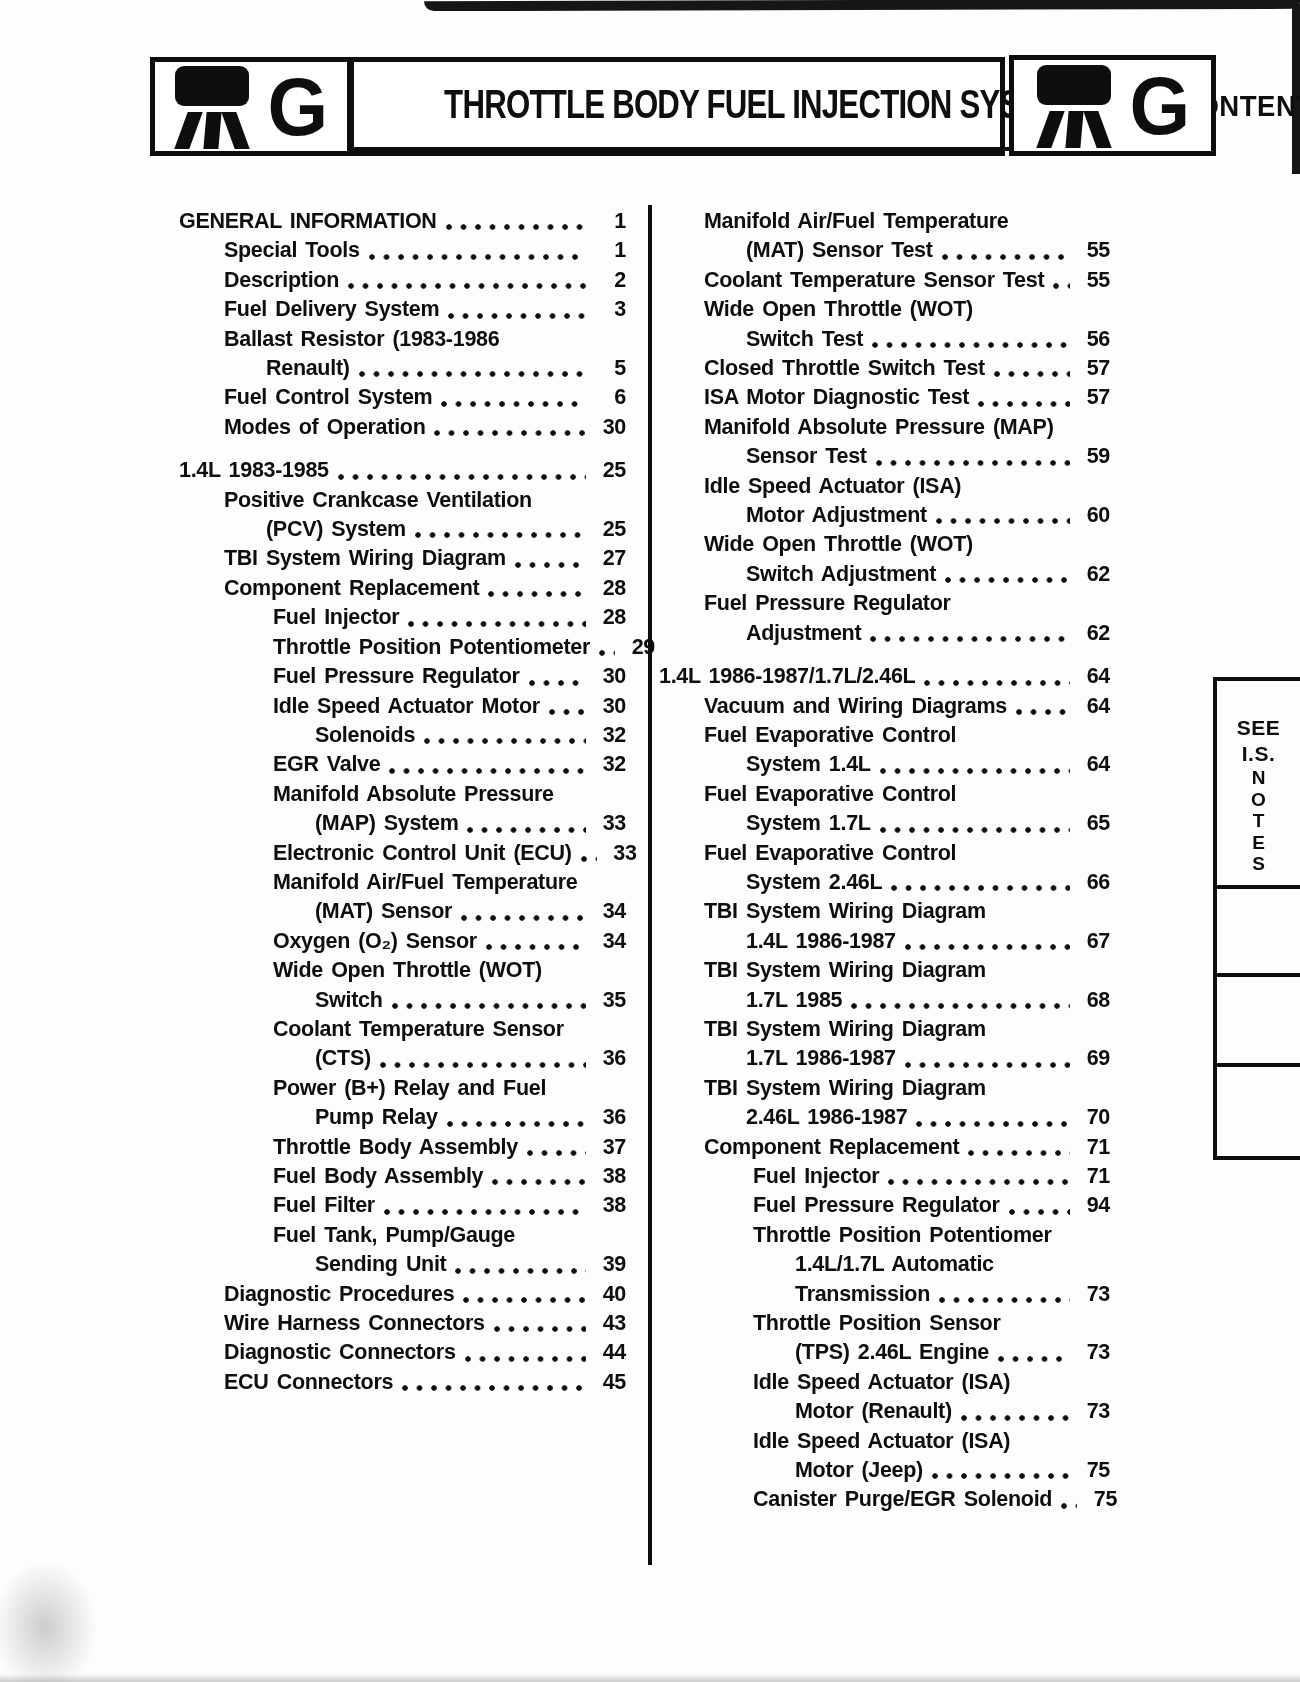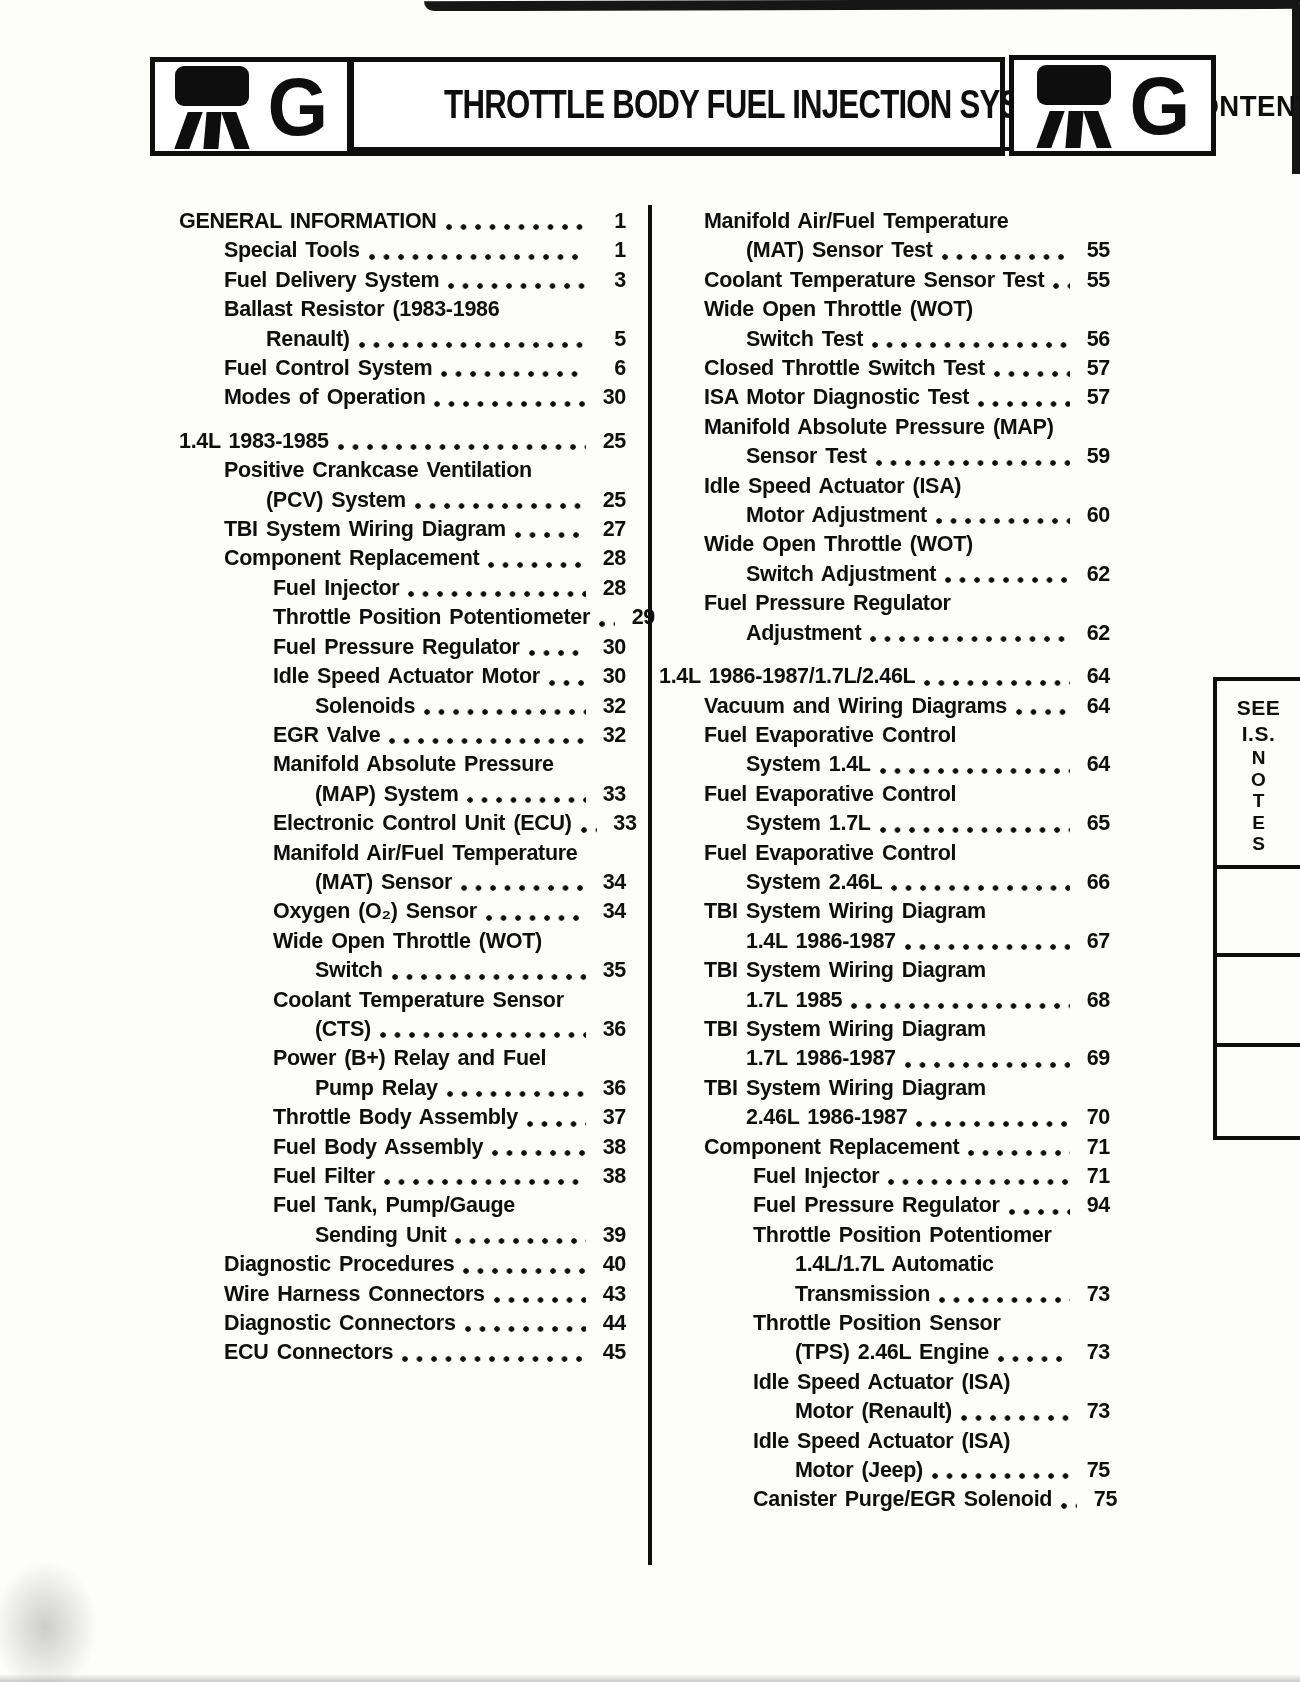--- a/index.html
+++ b/index.html
@@ -71,21 +71,21 @@
   }
   .toc-page { flex:0 0 auto; text-align:right; min-width:34px; white-space:nowrap; }
 
   
   .side-tab {
     position:absolute; left:1213px; top:677px; width:87px;
     border-left:4px solid #0e0e0e; border-top:4px solid #0e0e0e; box-sizing:border-box;
     background:#fdfdfc;
   }
   .tab-cell { border-bottom:4px solid #0e0e0e; box-sizing:border-box; }
-  .tab-cell-1 { height:188px; text-align:center; padding-top:14px; }
+  .tab-cell-1 { height:188px; text-align:center; padding-top:14px;margin-top:20px; }
   .tab-cell-2 { height:88px; }
   .tab-cell-3 { height:90px; }
   .tab-cell-4 { height:89px; border-bottom:4px solid #0e0e0e; }
   .tab-word   { font-size:21px; line-height:26px; letter-spacing:0.5px; }
   .tab-letter { font-size:19px; line-height:21.5px; }
 </style>
 </head>
 <body>
 
 <div id="page">
@@ -131,20 +131,27 @@
             <div class="toc-label">GENERAL INFORMATION</div>
             <div class="toc-leader"></div>
             <div class="toc-page">1</div>
           </div>
         </div>
         <div class="toc-entry ind-1">
           <div class="toc-last">
             <div class="toc-label">Special Tools</div>
             <div class="toc-leader"></div>
             <div class="toc-page">1</div>
+          </div>
+        </div>
+        <div class="toc-entry ind-1">
+          <div class="toc-last">
+            <div class="toc-label">Description</div>
+            <div class="toc-leader"></div>
+            <div class="toc-page">2</div>
           </div>
         </div>
         <div class="toc-entry ind-1">
           <div class="toc-last">
             <div class="toc-label">Fuel Delivery System</div>
             <div class="toc-leader"></div>
             <div class="toc-page">3</div>
           </div>
         </div>
         <div class="toc-entry ind-1">

